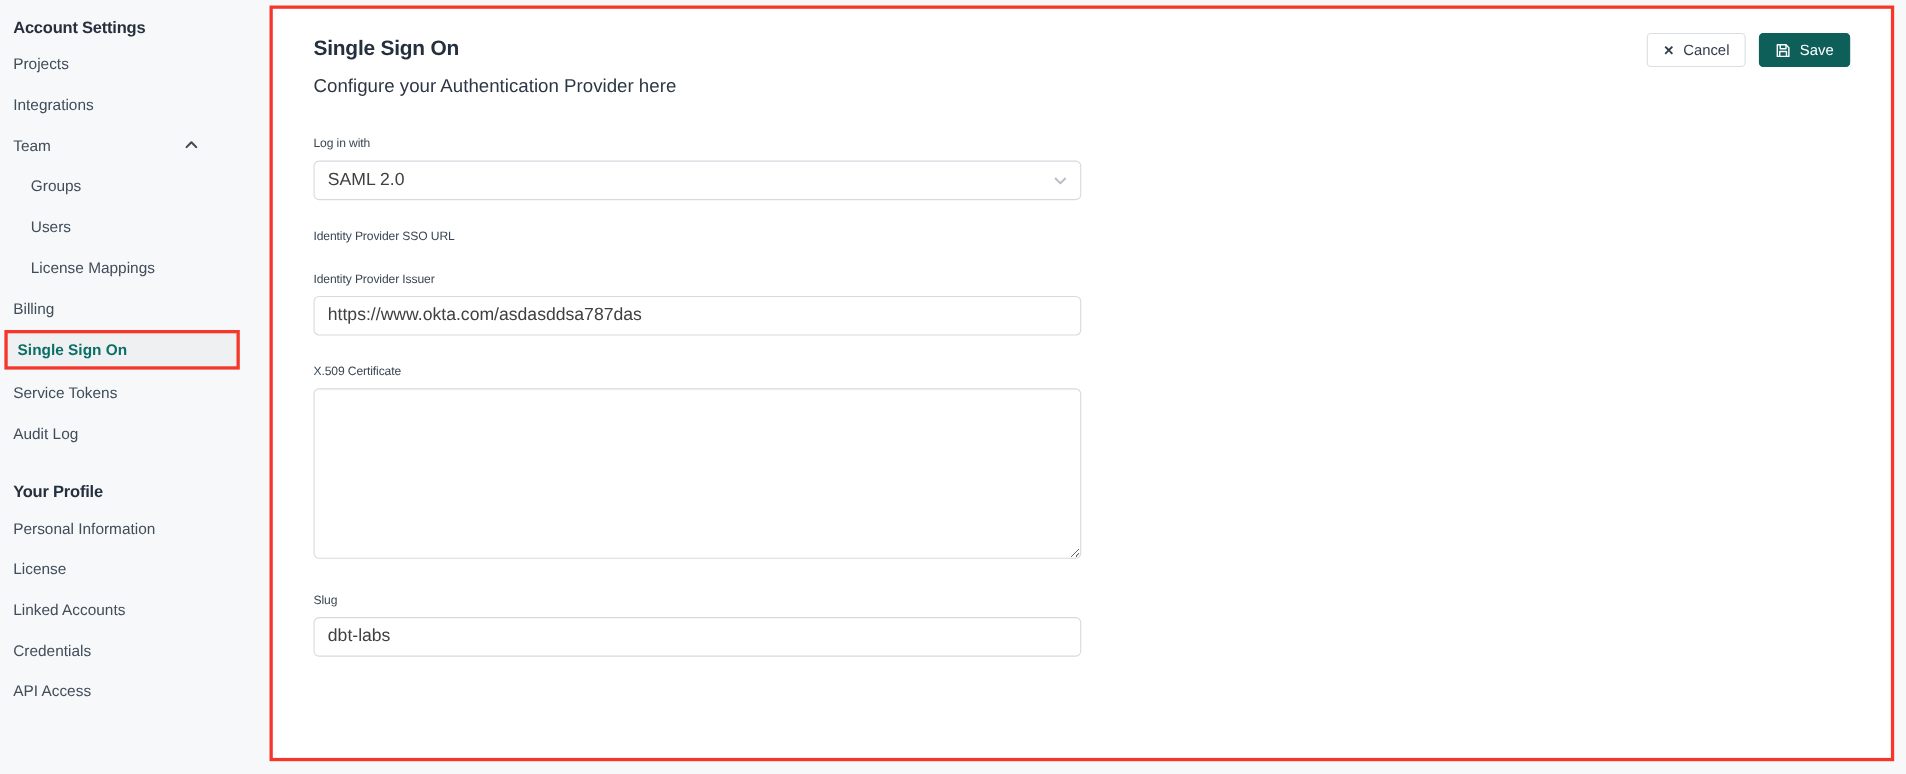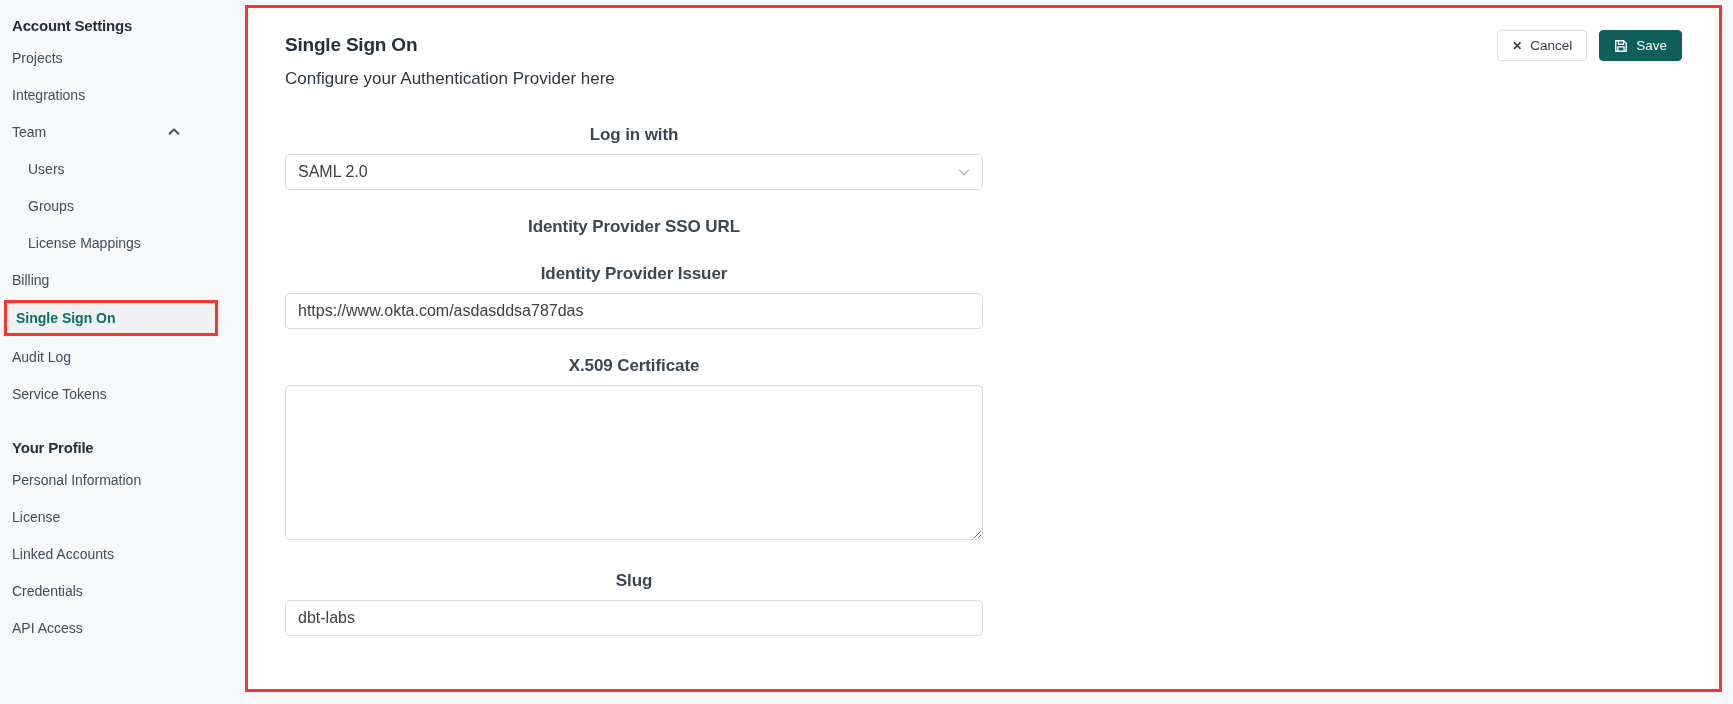--- a/index.html
+++ b/index.html
@@ -64,22 +64,22 @@
   }
   .btn-cancel .x-glyph { font-size: 12px; font-weight: bold; color: #323d4b; }
   .btn-save {
     background: #0e5e5a; color: #ffffff; border-color: #0e5e5a; justify-content: center;
   }
   .btn-save svg { display: block; }
   
   .form { margin-top: 36px; width: 698px; }
   .field { margin-bottom: 27px; }
   .field-label {
-    font-size: 17px; font-weight: bold; color: #3a4653;
-    letter-spacing: -0.1px; margin-bottom: 9px; text-align: center;
+    font-size: 11px; font-weight: normal; color: #3a4653;
+    letter-spacing: -0.1px; margin-bottom: 9px;
   }
   .control {
     width: 100%; height: 36px;
     border: 1px solid #d5dae0; border-radius: 5px;
     background: #ffffff;
     font-family: "Liberation Sans", sans-serif;
     font-size: 16px; color: #404040;
     padding: 0 12px;
     outline: none;
   }
@@ -109,39 +109,39 @@
   </div>
   <div class="side-item">
     <span>Team</span>
     <span class="chev-up">
       <svg viewBox="0 0 16 16" width="14" height="14" fill="none" stroke="currentColor" stroke-width="2.2" stroke-linecap="round" stroke-linejoin="round">
           <path d="M3 10l5-5 5 5"></path>
         </svg>
     </span>
   </div>
   <div class="side-item indent">
+    <span>Groups</span>
+  </div>
+  <div class="side-item indent">
     <span>Users</span>
-  </div>
-  <div class="side-item indent">
-    <span>Groups</span>
   </div>
   <div class="side-item indent">
     <span>License Mappings</span>
   </div>
   <div class="side-item">
     <span>Billing</span>
   </div>
   <div class="side-item active-annotated">
     <span>Single Sign On</span>
   </div>
   <div class="side-item">
+    <span>Service Tokens</span>
+  </div>
+  <div class="side-item">
     <span>Audit Log</span>
-  </div>
-  <div class="side-item">
-    <span>Service Tokens</span>
   </div>
 
   <div class="side-gap"></div>
 
   <div class="side-heading">Your Profile</div>
 
   <div class="side-item">
     <span>Personal Information</span>
   </div>
   <div class="side-item">

